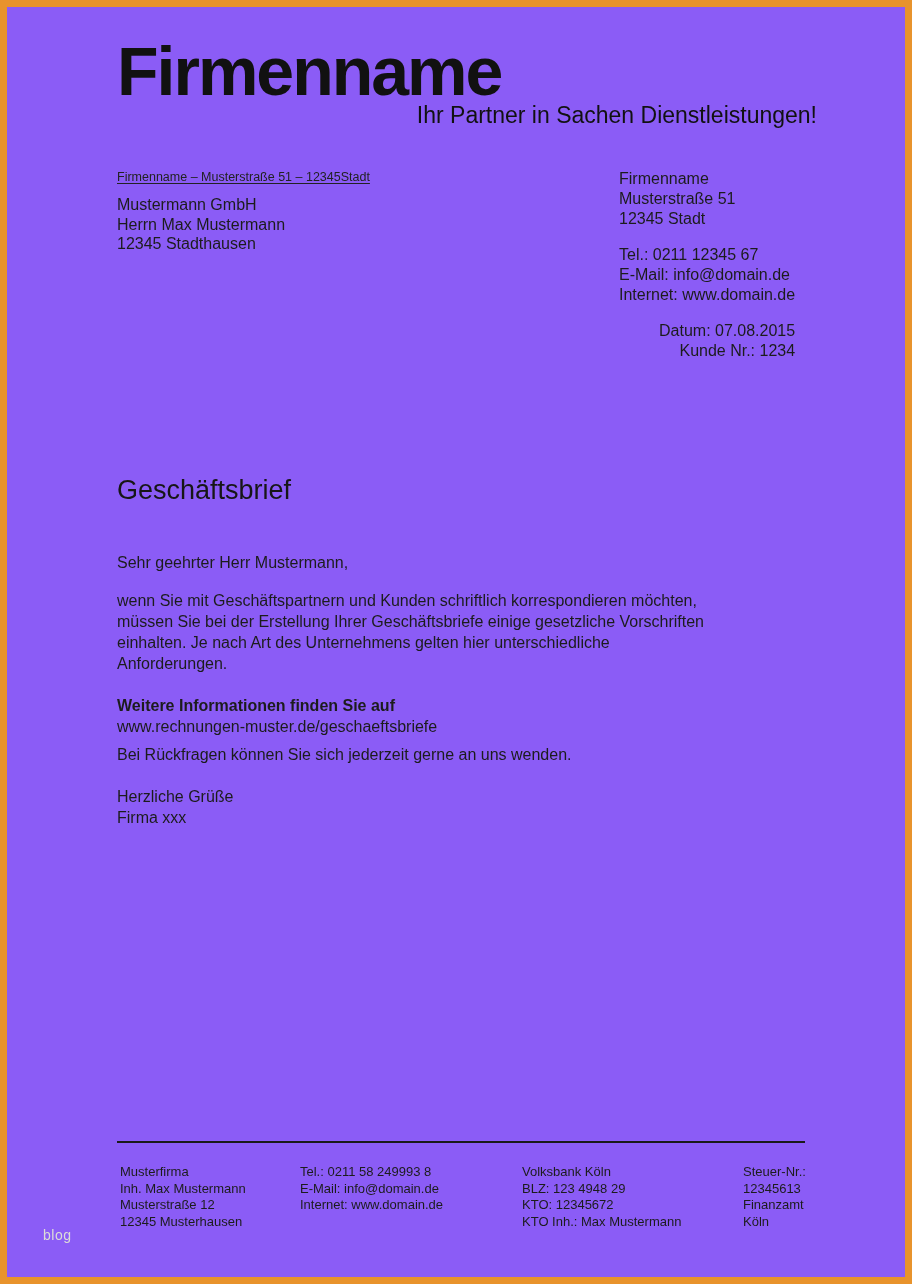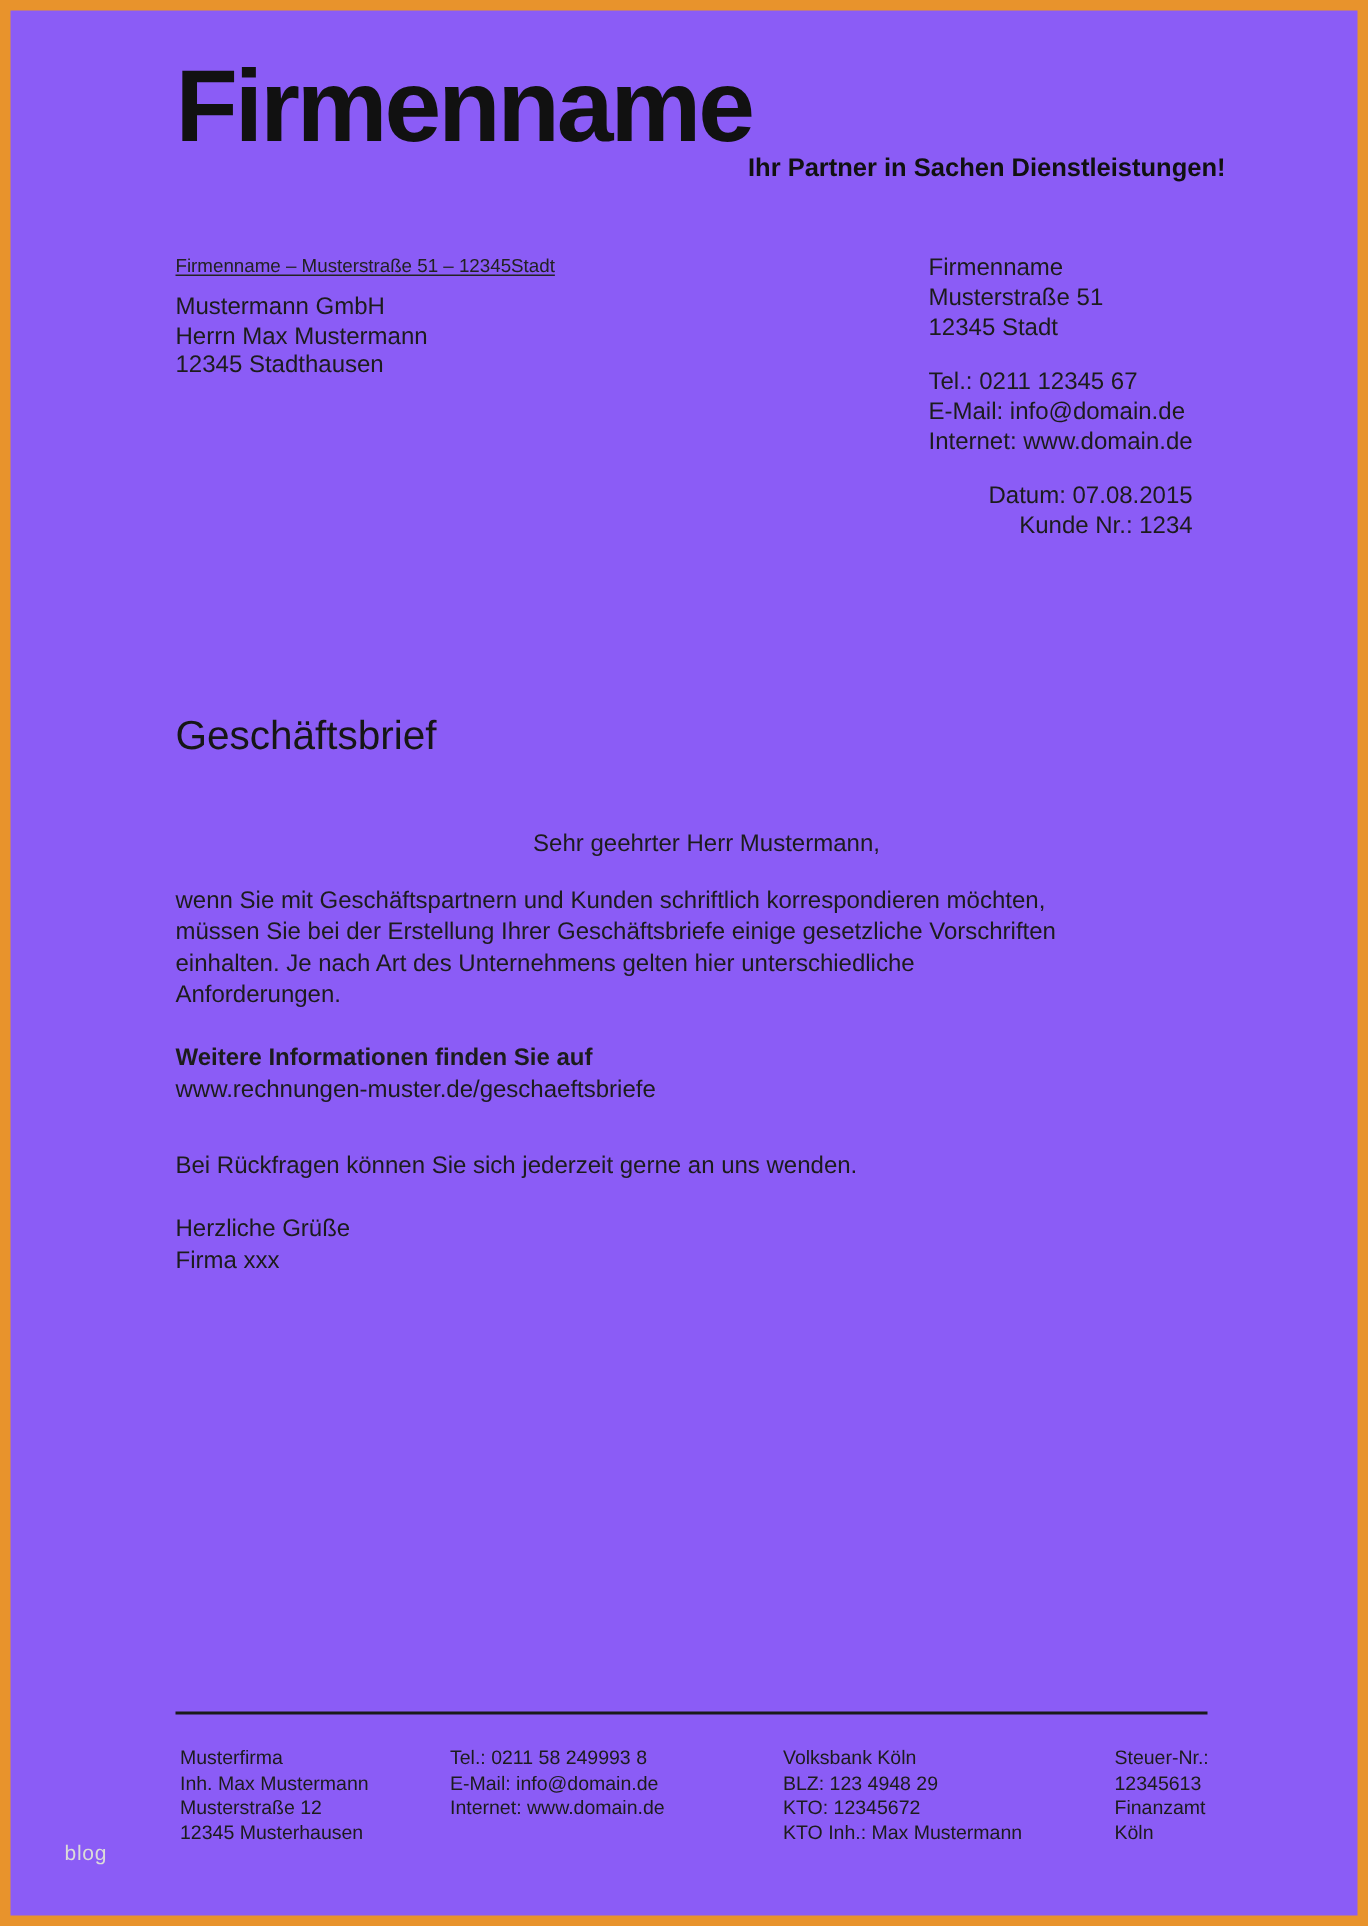--- a/index.html
+++ b/index.html
@@ -23,22 +23,22 @@
   .company-title {
     font-size: 68px;
     font-weight: 700;
     letter-spacing: -2px;
     line-height: 1.02;
     color: #111;
     white-space: nowrap;
   }
   .tagline {
     margin-top: -4px;
-    font-size: 17px;
-    font-weight: 700;
+    font-size: 23px;
+    font-weight: 400;
     text-align: right;
     color: #111;
   }
 
   
   .sender-line {
     position: absolute; left: 110px; top: 163px;
     font-size: 12.5px;
     text-decoration: underline;
     text-underline-offset: 2px;
@@ -58,24 +58,24 @@
 
   
   .subject {
     position: absolute; left: 110px; top: 468px;
     font-size: 27px; font-weight: 400; color: #161616;
   }
   .body-text {
     position: absolute; left: 110px; top: 545px; width: 708px;
     font-size: 16px; line-height: 21px;
   }
-  .salutation { margin-bottom: 17px; text-align: center; }
+  .salutation { margin-bottom: 17px; }
   .paragraph { white-space: pre-line; margin-bottom: 21px; }
   .info-heading { font-weight: 700; }
-  .info-link-block { margin-bottom: 30px; }
+  .info-link-block { margin-bottom: 7px; }
   .closing-block { white-space: pre-line; }
 
   
   .footer-divider {
     position: absolute; left: 110px; top: 1134px;
     width: 688px; height: 2px; background: #1a1a1a;
   }
   .footer {
     position: absolute; left: 113px; top: 1157px; width: 690px;
     display: flex;

